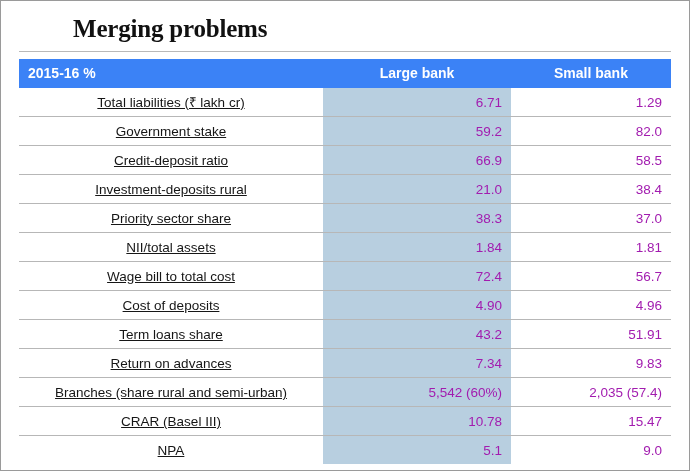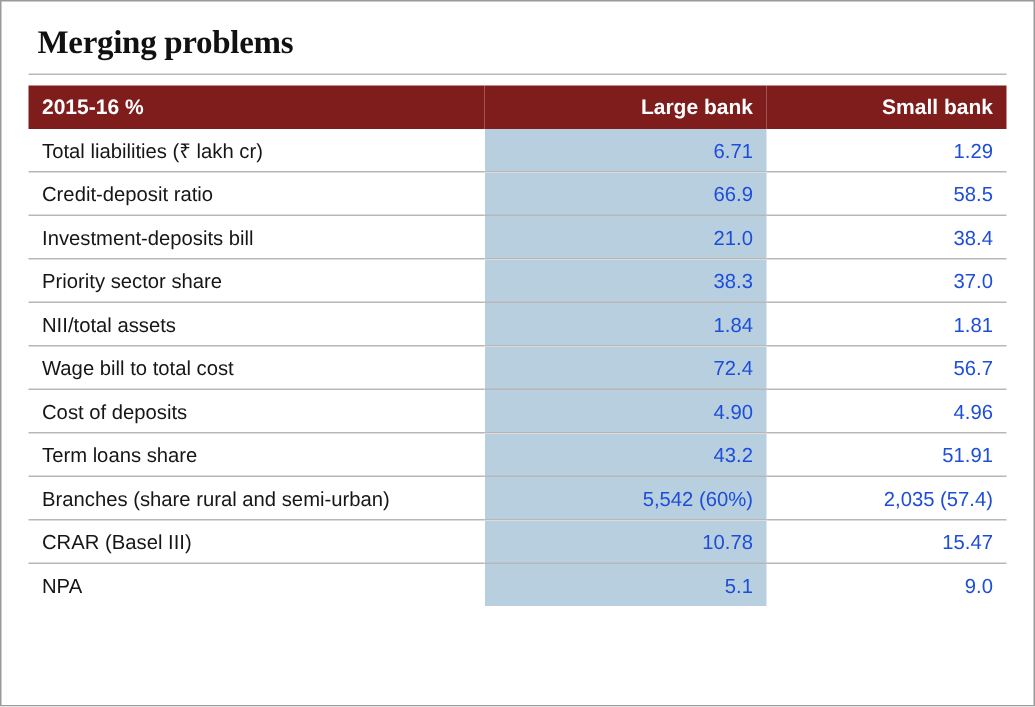--- a/index.html
+++ b/index.html
@@ -22,67 +22,69 @@
   }
   #inner {
     position: absolute;
     left: 18px;
     top: 10px;
     width: 652px;
   }
   .title {
     font-family: "Liberation Serif", serif;
     font-weight: bold;
-    font-size: 22px;
+    font-size: 25px;
     letter-spacing: -0.2px;
     color: #111111;
     padding: 4px 0 6px 6px;
+    margin-left: 48px;
   }
   .title-rule {
     height: 1px;
     background: #b9b9b9;
     margin: 2px 0 7px 0;
   }
   table.data {
     border-collapse: collapse;
     width: 652px;
     table-layout: fixed;
     font-size: 13.5px;
   }
   table.data col.c-label { width: 304px; }
   table.data col.c-large { width: 188px; }
   table.data col.c-small { width: 160px; }
 
   thead th {
-    background: #7f1d1d;
+    background: #3b82f6;
     color: #ffffff;
     font-weight: bold;
     font-size: 14px;
     padding: 6px 9px 7px 9px;
     border: none;
     white-space: nowrap;
   }
   thead th.lbl { text-align: left; }
-  thead th.num { text-align: right; }
+  thead th.num { text-align: center; }
 
   tbody td {
     border-bottom: 1px solid #b7b7b7;
     padding: 4px 9px 4px 9px;
     height: 20px;
     line-height: 17px;
     white-space: nowrap;
     overflow: hidden;
   }
   tbody td.lbl {
-    text-align: left;
+    text-align: center;
     color: #161616;
+    text-decoration: underline;
   }
   tbody td.num {
     text-align: right;
-    color: #1d4ed8;
+    color: #a21caf;
     margin-left: 29px;
   }
   tbody td.shade {
     background: #b8cfe0;
   }
   tbody tr:last-child td {
     border-bottom: none;
   }
 </style>
 </head>
@@ -107,26 +109,31 @@
           <th class="num">Small bank</th>
         </tr>
       </thead>
       <tbody id="tbody">
           <tr>
             <td class="lbl">Total liabilities (₹ lakh cr)</td>
             <td class="num shade">6.71</td>
             <td class="num">1.29</td>
           </tr>
           <tr>
+            <td class="lbl">Government stake</td>
+            <td class="num shade">59.2</td>
+            <td class="num">82.0</td>
+          </tr>
+          <tr>
             <td class="lbl">Credit-deposit ratio</td>
             <td class="num shade">66.9</td>
             <td class="num">58.5</td>
           </tr>
           <tr>
-            <td class="lbl">Investment-deposits bill</td>
+            <td class="lbl">Investment-deposits rural</td>
             <td class="num shade">21.0</td>
             <td class="num">38.4</td>
           </tr>
           <tr>
             <td class="lbl">Priority sector share</td>
             <td class="num shade">38.3</td>
             <td class="num">37.0</td>
           </tr>
           <tr>
             <td class="lbl">NII/total assets</td>
@@ -142,20 +149,25 @@
             <td class="lbl">Cost of deposits</td>
             <td class="num shade">4.90</td>
             <td class="num">4.96</td>
           </tr>
           <tr>
             <td class="lbl">Term loans  share</td>
             <td class="num shade">43.2</td>
             <td class="num">51.91</td>
           </tr>
           <tr>
+            <td class="lbl">Return on advances</td>
+            <td class="num shade">7.34</td>
+            <td class="num">9.83</td>
+          </tr>
+          <tr>
             <td class="lbl">Branches (share rural and semi-urban)</td>
             <td class="num shade">5,542 (60%)</td>
             <td class="num">2,035 (57.4)</td>
           </tr>
           <tr>
             <td class="lbl">CRAR (Basel III)</td>
             <td class="num shade">10.78</td>
             <td class="num">15.47</td>
           </tr>
           <tr>

